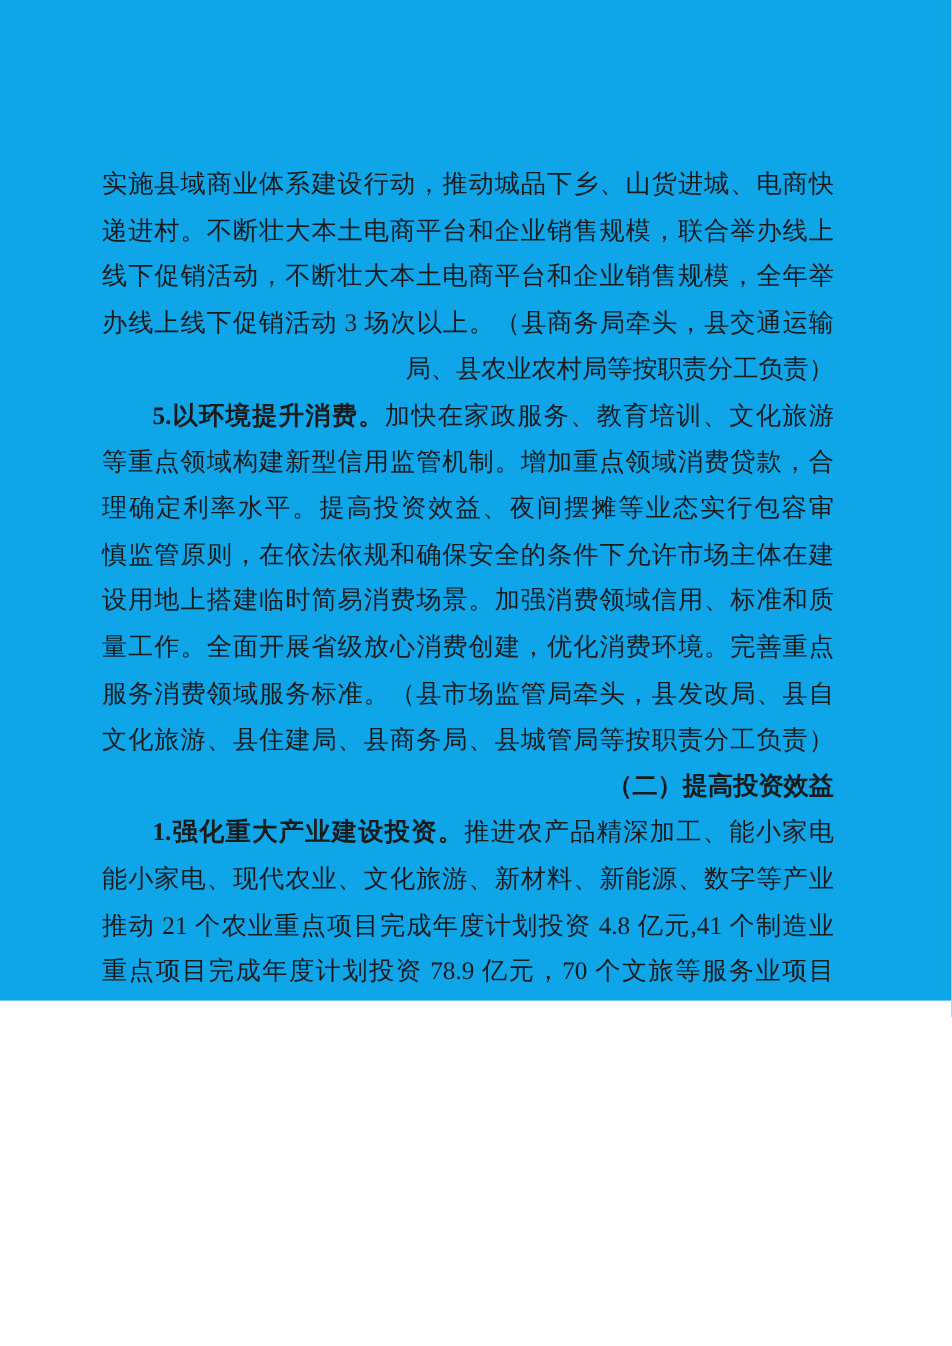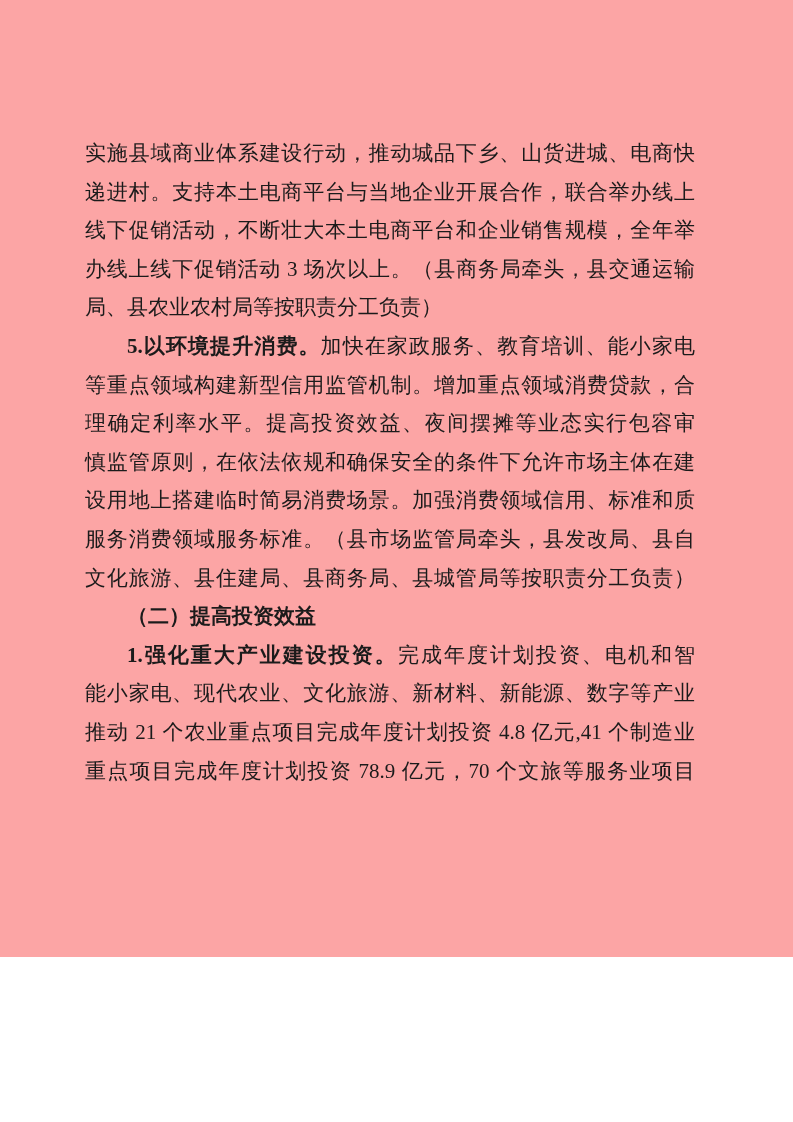--- a/index.html
+++ b/index.html
@@ -3,38 +3,38 @@
 <meta charset="utf-8">
 <style>
   html, body {
     margin: 0;
     padding: 0;
     background: #ffffff;
   }
   .page {
     position: relative;
     width: 793px;
-    height: 957px;
-    background: #fca5a5;
+    height: 834px;
+    background: #0ea5e9;
     overflow: hidden;
     font-family: "Liberation Serif", "DejaVu Serif", serif;
     color: #1b1b1b;
   }
   .doc-body {
     position: absolute;
     left: 85px;
     top: 134px;
     width: 610px;
   }
   .line {
     height: 38.6px;
     line-height: 38.6px;
     font-size: 21px;
     white-space: pre-wrap;
-    text-align: left;
+    text-align: right;
   }
   .line.justify {
     text-align: justify;
     text-align-last: justify;
   }
   .line.indent {
     text-indent: 2em;
   }
   .seg.bold {
     font-weight: 700;
@@ -51,31 +51,32 @@
     color: #222222;
     font-family: "Liberation Serif", "DejaVu Serif", serif;
   }
 </style>
 </head>
 <body>
 
 <div class="page">
   <div class="doc-body">
       <div class="line justify"><span class="seg">实施县域商业体系建设行动，推动城品下乡、山货进城、电商快</span></div>
-      <div class="line justify"><span class="seg">递进村。支持本土电商平台与当地企业开展合作，联合举办线上</span></div>
+      <div class="line justify"><span class="seg">递进村。不断壮大本土电商平台和企业销售规模，联合举办线上</span></div>
       <div class="line justify"><span class="seg">线下促销活动，不断壮大本土电商平台和企业销售规模，全年举</span></div>
       <div class="line justify"><span class="seg">办线上线下促销活动 3 场次以上。（县商务局牵头，县交通运输</span></div>
       <div class="line"><span class="seg">局、县农业农村局等按职责分工负责）</span></div>
-      <div class="line indent justify"><span class="seg bold">5.以环境提升消费。</span><span class="seg">加快在家政服务、教育培训、能小家电</span></div>
+      <div class="line indent justify"><span class="seg bold">5.以环境提升消费。</span><span class="seg">加快在家政服务、教育培训、文化旅游</span></div>
       <div class="line justify"><span class="seg">等重点领域构建新型信用监管机制。增加重点领域消费贷款，合</span></div>
       <div class="line justify"><span class="seg">理确定利率水平。提高投资效益、夜间摆摊等业态实行包容审</span></div>
       <div class="line justify"><span class="seg">慎监管原则，在依法依规和确保安全的条件下允许市场主体在建</span></div>
       <div class="line justify"><span class="seg">设用地上搭建临时简易消费场景。加强消费领域信用、标准和质</span></div>
+      <div class="line justify"><span class="seg">量工作。全面开展省级放心消费创建，优化消费环境。完善重点</span></div>
       <div class="line justify"><span class="seg">服务消费领域服务标准。（县市场监管局牵头，县发改局、县自</span></div>
       <div class="line justify"><span class="seg">文化旅游、县住建局、县商务局、县城管局等按职责分工负责）</span></div>
       <div class="line indent"><span class="seg bold">（二）提高投资效益</span></div>
-      <div class="line indent justify"><span class="seg bold">1.强化重大产业建设投资。</span><span class="seg">完成年度计划投资、电机和智</span></div>
+      <div class="line indent justify"><span class="seg bold">1.强化重大产业建设投资。</span><span class="seg">推进农产品精深加工、能小家电</span></div>
       <div class="line justify"><span class="seg">能小家电、现代农业、文化旅游、新材料、新能源、数字等产业</span></div>
       <div class="line justify"><span class="seg">推动 21 个农业重点项目完成年度计划投资 4.8 亿元,41 个制造业</span></div>
       <div class="line justify"><span class="seg">重点项目完成年度计划投资 78.9 亿元，70 个文旅等服务业项目</span></div>
     </div>
   <div class="page-number">- 31 -</div>
 </div>
 
 </body></html>

